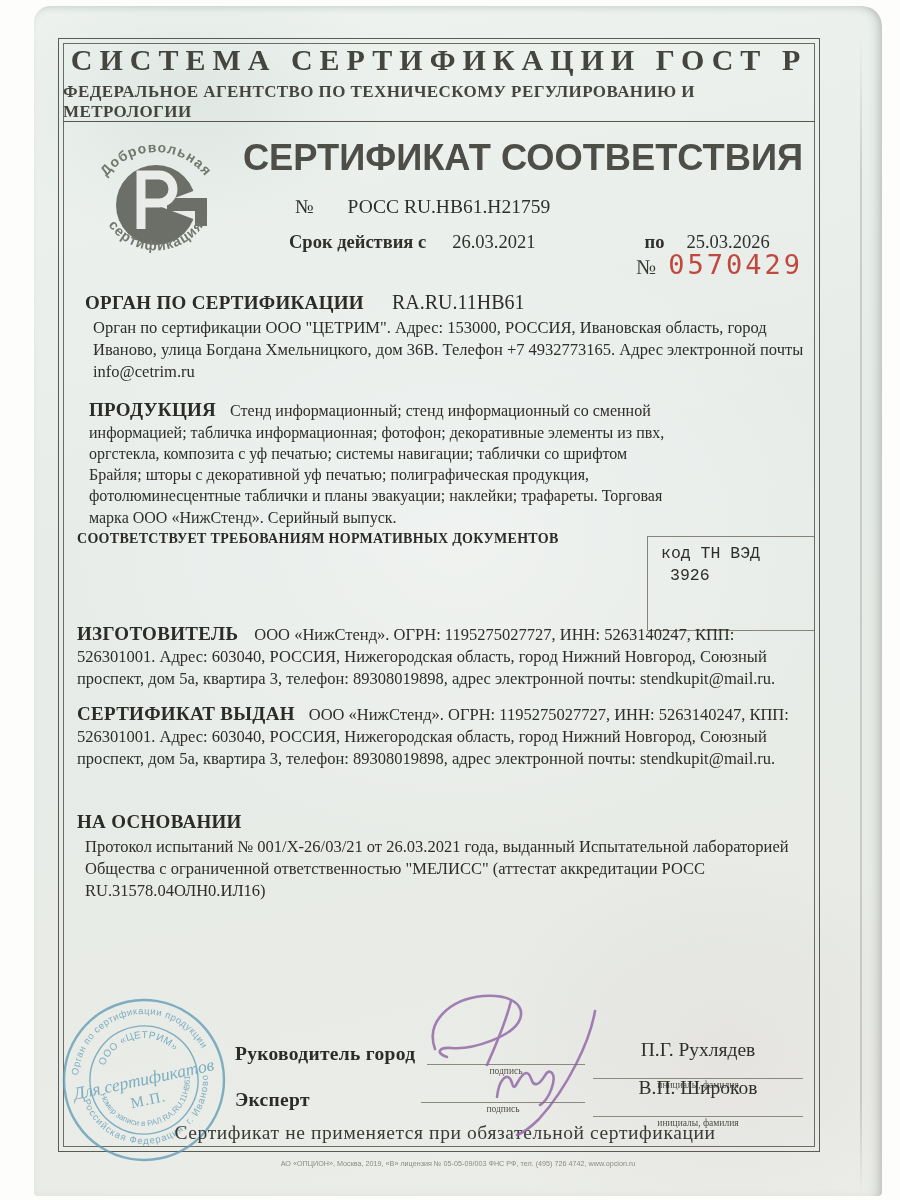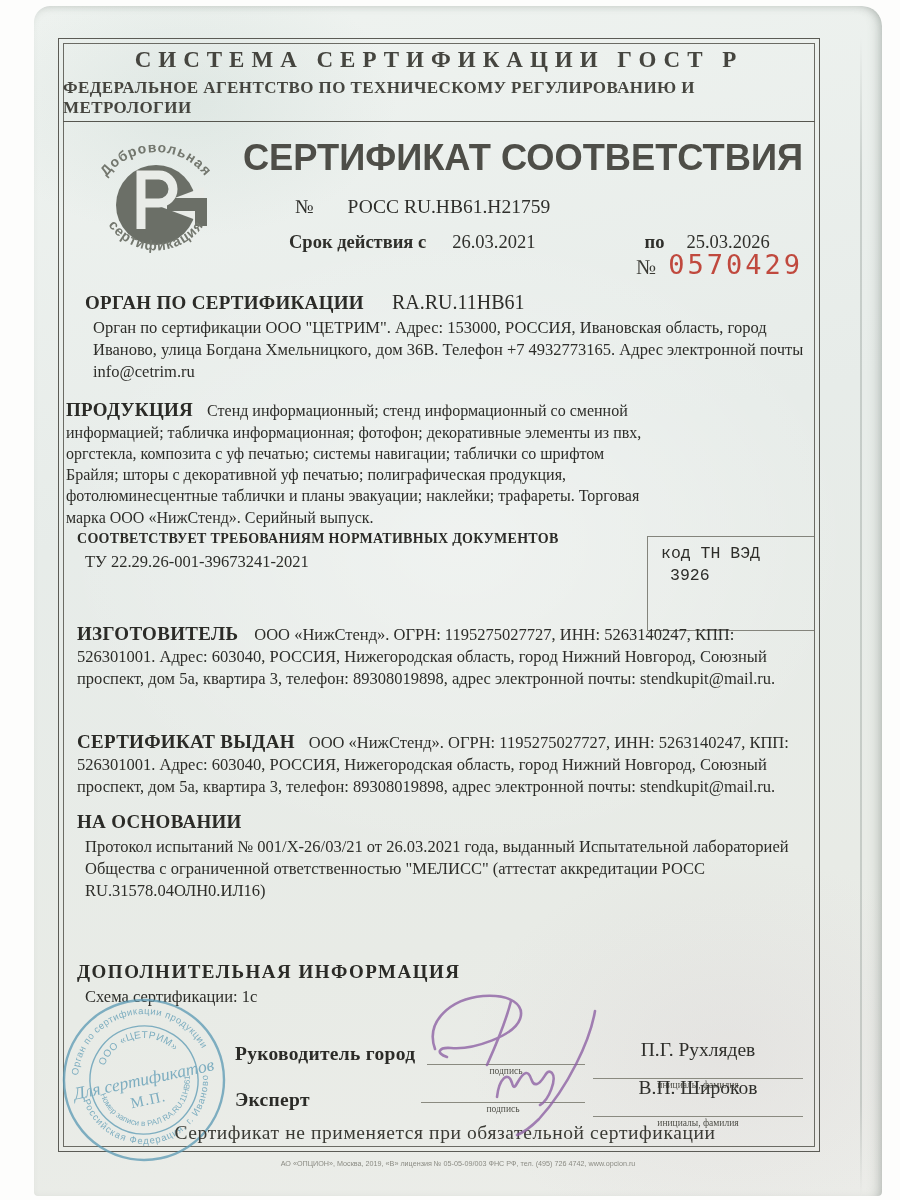--- a/index.html
+++ b/index.html
@@ -12,47 +12,47 @@
            radial-gradient(ellipse 420px 320px at 82% 88%, rgba(208,196,202,.22), transparent 62%),
            radial-gradient(ellipse 560px 440px at 50% 45%, rgba(255,255,255,.35), transparent 72%),
            linear-gradient(168deg,#eff3f0 0%,#e7ece9 40%,#e8ebe6 75%,#ecede9 100%);
          box-shadow: inset -9px 0 12px -7px rgba(108,120,114,.45), inset 0 5px 8px -5px rgba(108,120,114,.3);}
   .vline{position:absolute;left:826px;top:30px;bottom:0;width:2px;
          background:linear-gradient(rgba(120,132,126,0),rgba(120,132,126,.3) 12%,rgba(120,132,126,.3) 92%,rgba(120,132,126,0));}
   .frame{position:absolute;left:24px;top:32px;width:760px;height:1112px;border:1.6px solid #5b5b55;}
   .frame-inner{position:absolute;inset:4px;border:1px solid #6b6b64;}
   .hdr{position:absolute;left:4px;top:4px;right:4px;height:78px;border-bottom:1.4px solid #56564f;
        display:flex;flex-direction:column;justify-content:center;align-items:center;gap:5px;}
-  .hdr1{font-size:23px;font-weight:bold;letter-spacing:7px;color:#45453f;}
+  .hdr1{font-size:30px;font-weight:bold;letter-spacing:7px;color:#45453f;}
   .hdr2{font-size:17px;font-weight:bold;letter-spacing:.4px;color:#45453f;}
   .logo{position:absolute;left:12px;top:86px;width:170px;height:152px;}
   .title{position:absolute;left:178px;top:98px;width:572px;text-align:center;
          font-family:"Liberation Sans","DejaVu Sans",sans-serif;font-weight:bold;font-size:37px;
          color:#4e4e48;letter-spacing:0;transform:scaleX(.98);}
   .certno{position:absolute;left:236px;top:157px;font-size:19.5px;color:#2f2f2b;}
   .certno .gap{margin-left:34px;}
   .validity{position:absolute;left:230px;top:193px;font-size:18.5px;font-weight:bold;color:#2f2f2b;}
   .validity .v-from{margin-left:26px;font-weight:normal;}
   .validity .v-po{margin-left:109px;}
   .validity .v-to{margin-left:22px;font-weight:normal;}
   .rednum{position:absolute;left:520px;top:210px;width:224px;display:flex;justify-content:flex-end;align-items:baseline;gap:12px;}
   .rn-sign{font-size:21px;color:#3c3c36;}
   .rn-val{font-family:"DejaVu Sans Mono",monospace;font-size:27px;color:#c0493e;letter-spacing:3px;}
   .sec{position:absolute;font-size:16.5px;line-height:1.32;color:#2d2d29;}
   .sec b.lbl{font-size:19px;letter-spacing:.3px;color:#2b2b27;}
   .sec .code{font-size:20px;margin-left:28px;}
   .sec .body{display:block;padding-left:8px;margin-top:2px;}
   .sec-org{left:18px;top:250px;width:726px;margin-left:8px;}
-  .sec-product{left:7px;top:358px;width:576px;font-size:16px;}
+  .sec-product{left:30px;top:358px;width:576px;font-size:16px;}
   .sec-product b.lbl{margin-right:14px;}
   .sec-conf{left:18px;top:488px;width:560px;}
   .sec-conf b.lbl{font-size:14px;}
   .sec-manu{left:18px;top:582px;width:728px;}
   .sec-manu b.lbl{margin-right:16px;}
-  .sec-issued{left:18px;top:690px;width:730px;}
+  .sec-issued{left:18px;top:662px;width:730px;}
   .sec-issued b.lbl{margin-right:14px;}
   .sec-basis{left:18px;top:770px;width:732px;}
   .sec-add{left:18px;top:920px;width:600px;}
   .sec-add b.lbl{letter-spacing:1.5px;}
   .codebox{position:absolute;border:1px solid #84847c;border-right:none;font-size:16.5px;color:#2d2d29;
            padding:7px 0 0 13px;background:transparent;}
   .okbox{left:588px;top:378px;width:153px;height:74px;}
   .tnbox{left:588px;top:497px;width:153px;height:86px;font-family:Liberation Mono, monospace;}
   .codebox .cval{display:block;padding-left:9px;margin-top:3px;}
   .role{position:absolute;font-weight:bold;font-size:19.5px;letter-spacing:.3px;color:#2b2b27;}
@@ -128,45 +128,40 @@
         <span class="body">Орган по сертификации ООО "ЦЕТРИМ". Адрес: 153000, РОССИЯ, Ивановская область, город Иваново, улица Богдана Хмельницкого, дом 36В. Телефон +7 4932773165. Адрес электронной почты info@cetrim.ru</span>
       </div>
 
       <div class="sec sec-product">
         <b class="lbl">ПРОДУКЦИЯ</b><span>Стенд информационный; стенд информационный со сменной информацией; табличка информационная; фотофон; декоративные элементы из пвх, оргстекла, композита с уф печатью; системы навигации; таблички со шрифтом Брайля; шторы с декоративной уф печатью; полиграфическая продукция, фотолюминесцентные таблички и планы эвакуации; наклейки; трафареты. Торговая марка ООО «НижСтенд». Серийный выпуск.</span>
       </div>
 
 
       <div class="sec sec-conf">
         <b class="lbl">СООТВЕТСТВУЕТ ТРЕБОВАНИЯМ НОРМАТИВНЫХ ДОКУМЕНТОВ</b>
-        <span class="body">ТУ 22.29.26-001-39673241-2021</span>
       </div>
 
       <div class="codebox tnbox">
         <span>код ТН ВЭД</span>
         <span class="cval">3926</span>
       </div>
 
       <div class="sec sec-manu">
         <b class="lbl">ИЗГОТОВИТЕЛЬ</b><span>ООО «НижСтенд». ОГРН: 1195275027727, ИНН: 5263140247, КПП: 526301001. Адрес: 603040, РОССИЯ, Нижегородская область, город Нижний Новгород, Союзный проспект, дом 5а, квартира 3, телефон: 89308019898, адрес электронной почты: stendkupit@mail.ru.</span>
       </div>
 
       <div class="sec sec-issued">
         <b class="lbl">СЕРТИФИКАТ ВЫДАН</b><span>ООО «НижСтенд». ОГРН: 1195275027727, ИНН: 5263140247, КПП: 526301001. Адрес: 603040, РОССИЯ, Нижегородская область, город Нижний Новгород, Союзный проспект, дом 5а, квартира 3, телефон: 89308019898, адрес электронной почты: stendkupit@mail.ru.</span>
       </div>
 
       <div class="sec sec-basis">
         <b class="lbl">НА ОСНОВАНИИ</b>
         <span class="body">Протокол испытаний № 001/Х-26/03/21 от 26.03.2021 года, выданный Испытательной лабораторией Общества с ограниченной ответственностью "МЕЛИСС" (аттестат аккредитации РОСС RU.31578.04ОЛН0.ИЛ16)</span>
       </div>
 
-      <div class="sec sec-add">
-        <b class="lbl">ДОПОЛНИТЕЛЬНАЯ ИНФОРМАЦИЯ</b>
-        <span class="body">Схема сертификации: 1с</span>
-      </div>
 
       <div class="role role-head">Руководитель город</div>
       <div class="role role-expert">Эксперт</div>
 
       <div class="sigline sigline1">подпись</div>
       <div class="sigline sigline2">подпись</div>
 
       <div class="namecol namecol1">
         <div class="nm">П.Г. Рухлядев</div>
         <div class="ncap">инициалы, фамилия</div>

